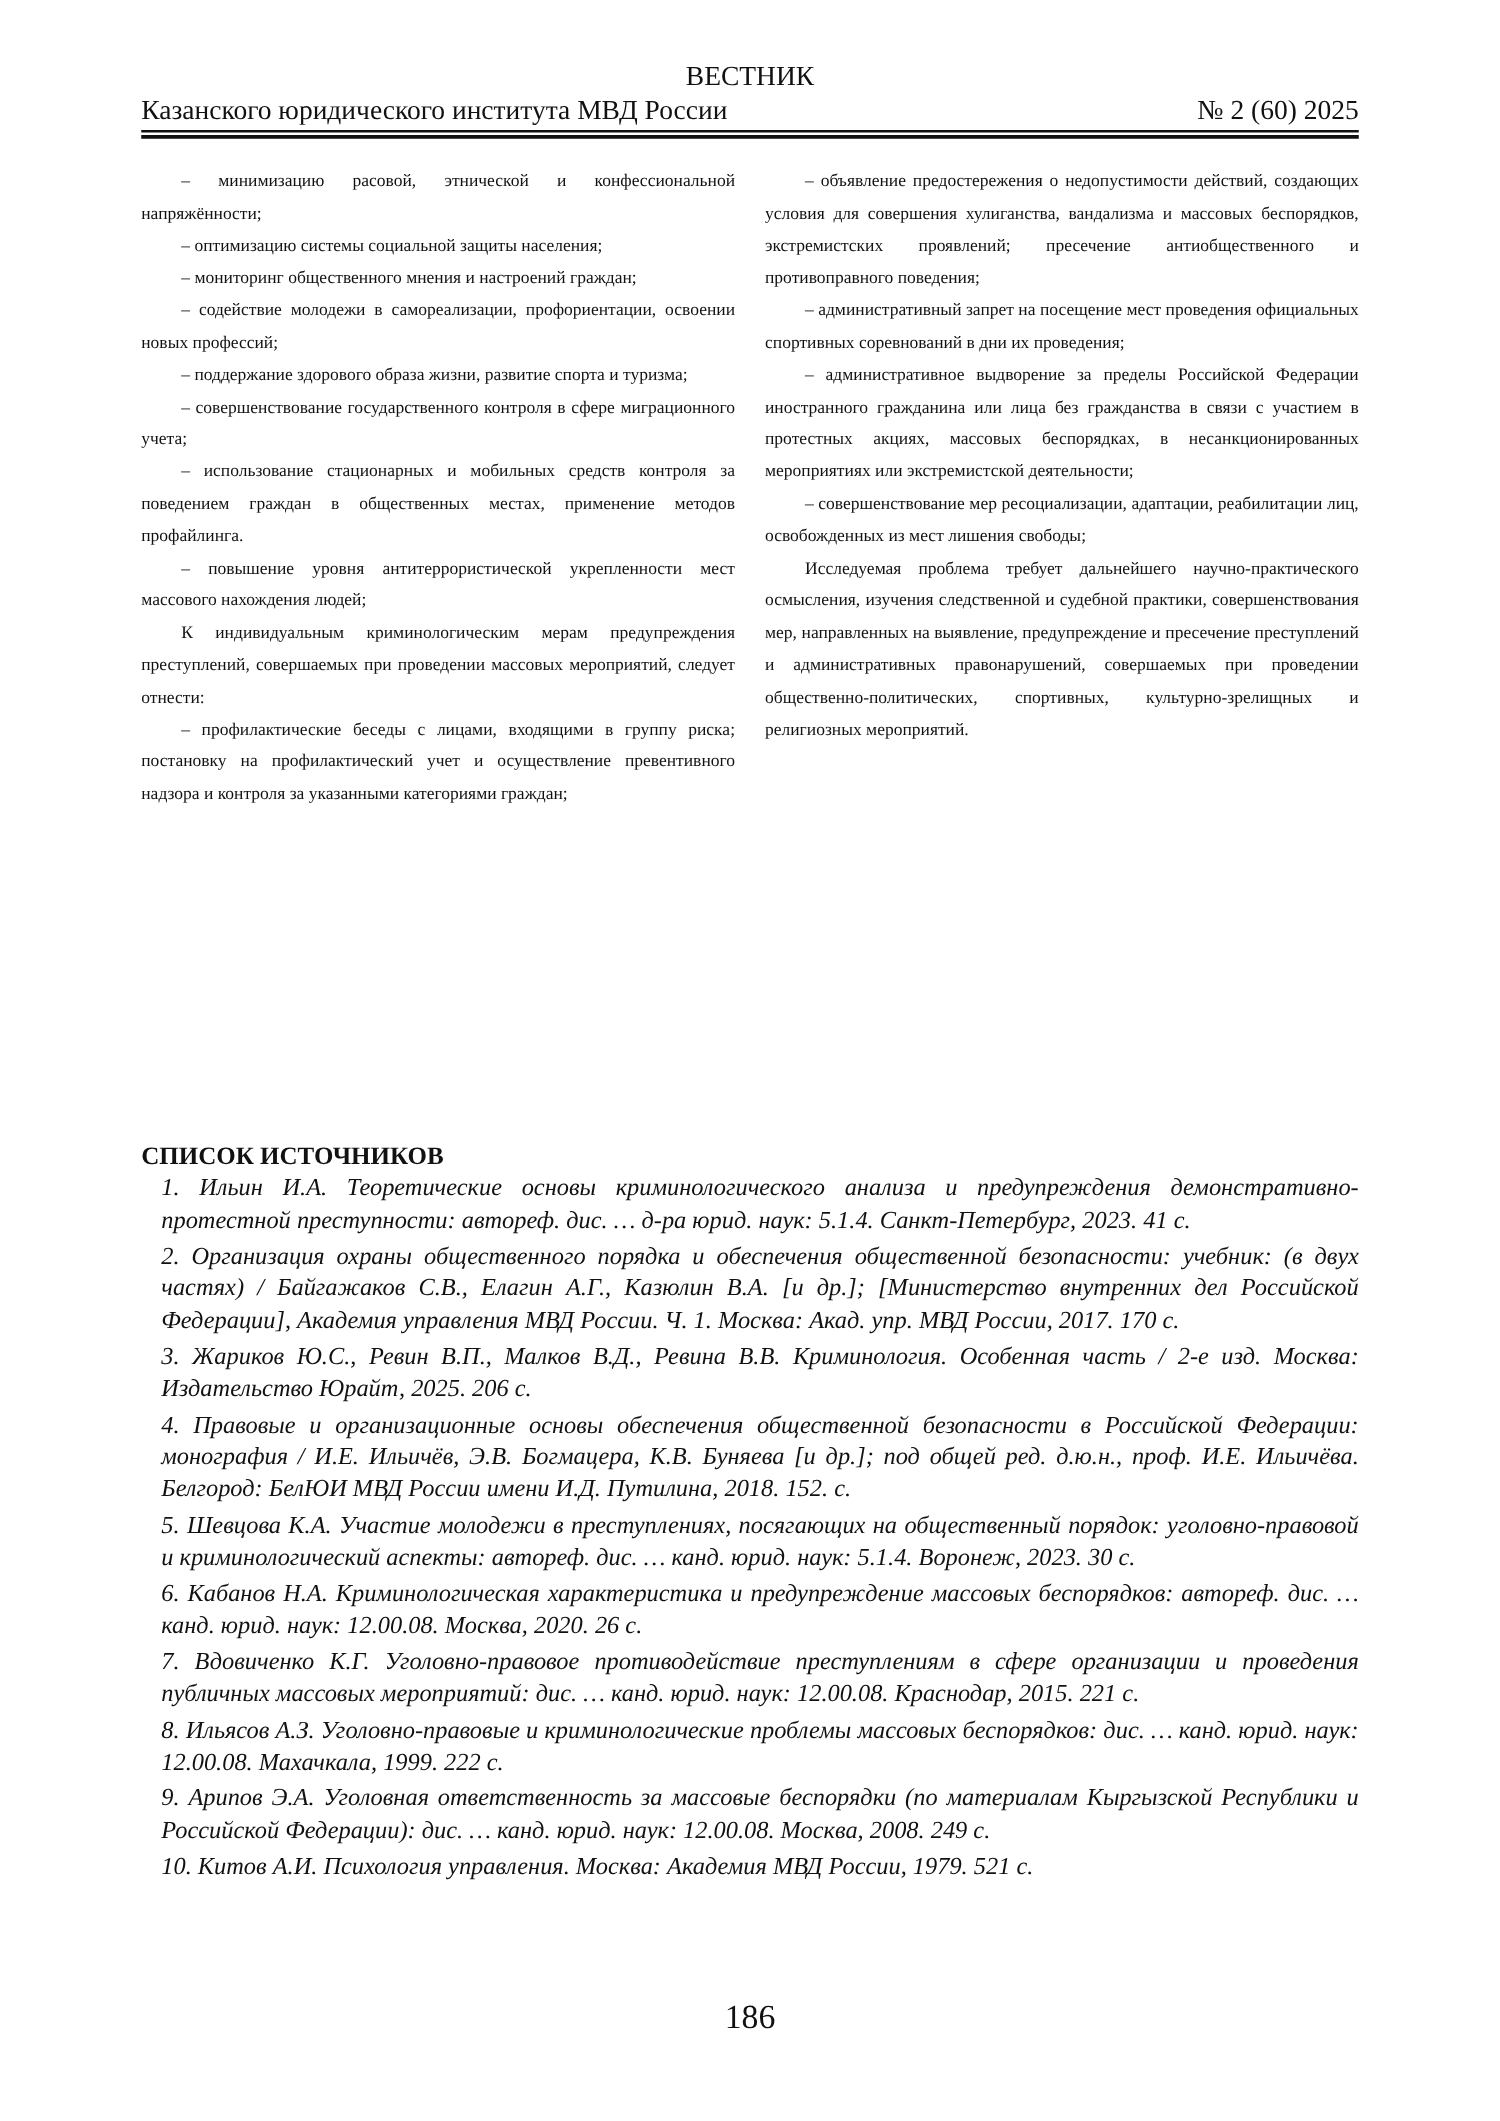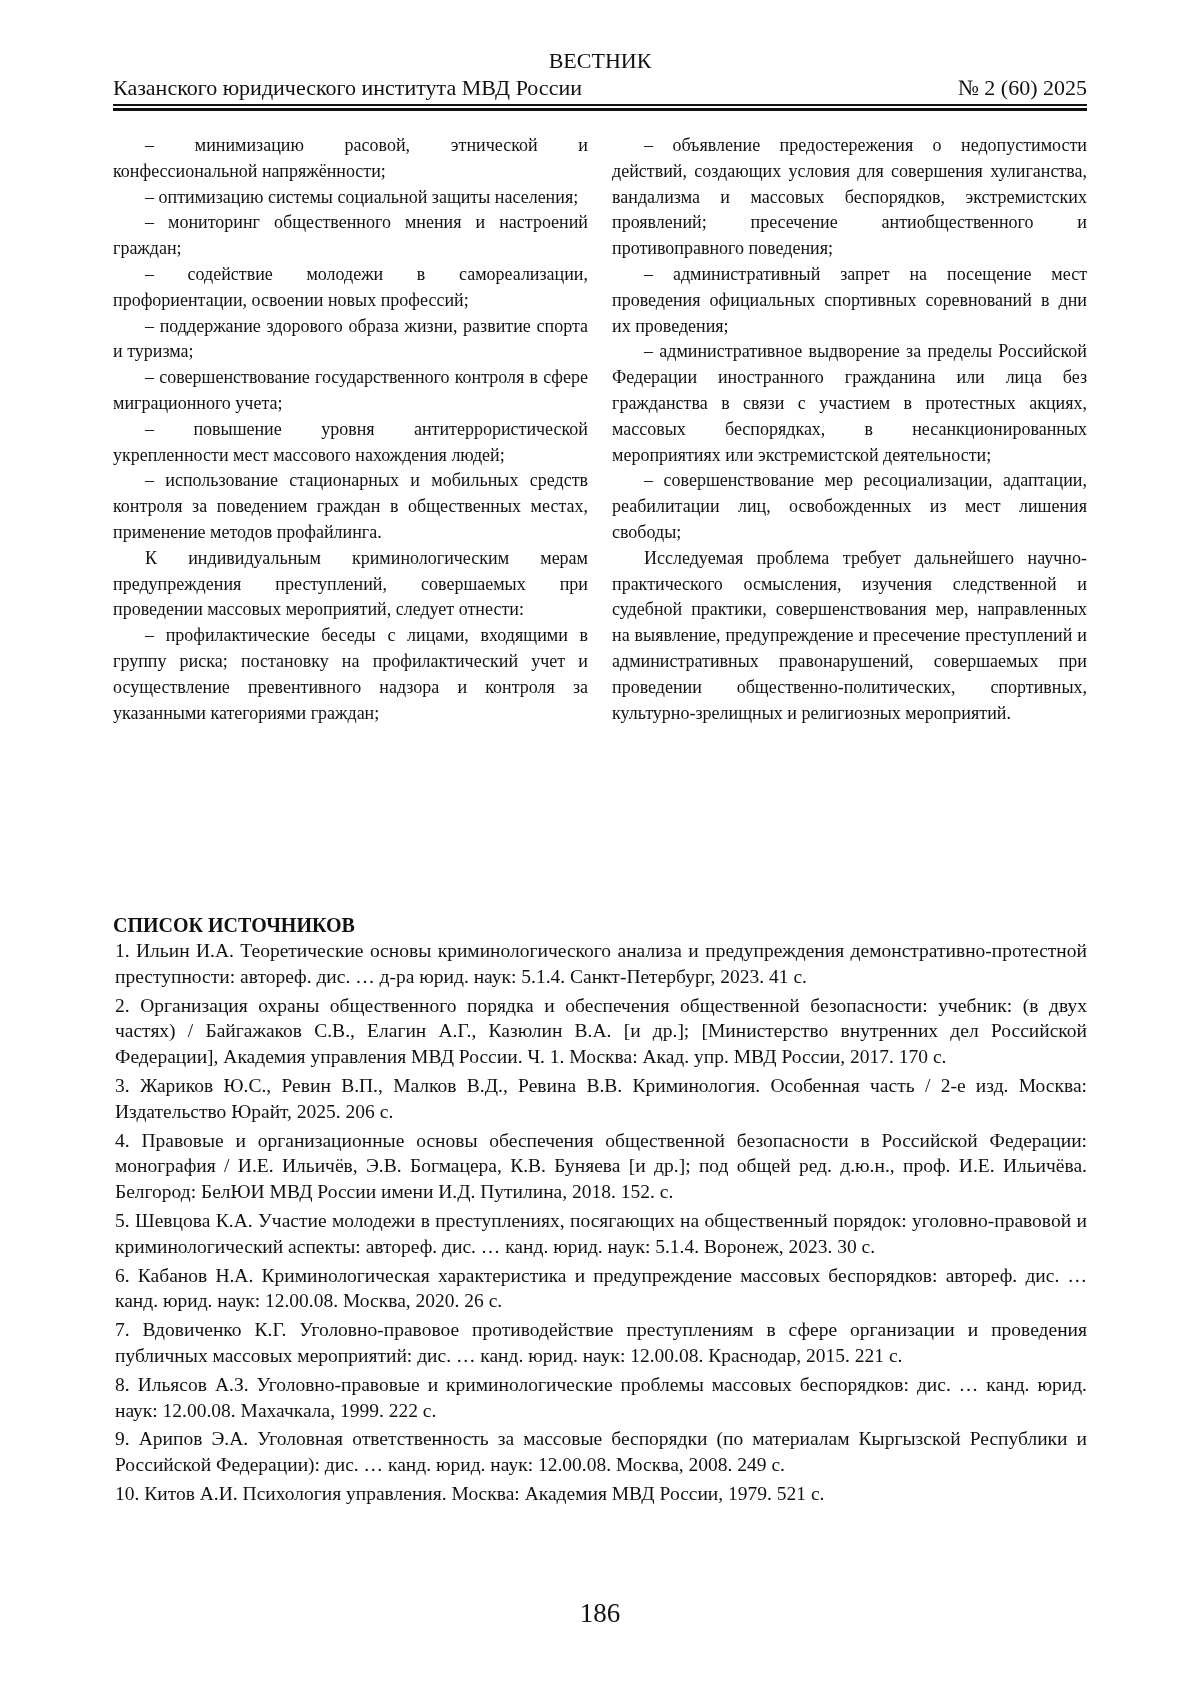--- a/index.html
+++ b/index.html
@@ -3,25 +3,25 @@
 <meta charset="utf-8">
 <style>
   html, body { margin: 0; padding: 0; background: #ffffff; }
   body { width: 1200px; height: 1697px; position: relative; font-family: "Liberation Serif", serif; color: #111; }
   .page { position: absolute; left: 113px; top: 0; width: 974px; }
   .header { position: absolute; top: 48px; left: 0; width: 974px; }
   .hdr-title { font-size: 22px; line-height: 26px; letter-spacing: 0; text-align: center; }
   .hdr-row { display: flex; justify-content: space-between; font-size: 22px; line-height: 26px; margin-top: 1px; }
   .hdr-rule { margin-top: 3px; height: 6px; border-top: 2px solid #111; border-bottom: 3px solid #111; box-sizing: border-box; height: 7px; }
   .cols { position: absolute; top: 133px; left: 0; width: 974px; display: flex; justify-content: space-between; }
-  .col { width: 475px; font-size: 18px; line-height: 25.8px; text-align: justify; }
+  .col { width: 475px; font-size: 14px; line-height: 25.8px; text-align: justify; }
   .col p { margin: 0; text-indent: 32px; }
   .refs-title { position: absolute; top: 913px; left: 0; width: 974px; font-weight: bold; font-size: 20px; line-height: 24px; }
   .refs { position: absolute; top: 938px; left: 0; width: 974px; font-size: 19.5px; line-height: 25.8px; text-align: justify; }
-  .refs p { margin: 0 0 3px 2px; }
+  .refs p { margin: 0 0 3px 16px; font-style: italic; }
   .page-num { position: absolute; top: 1598px; left: 0; width: 974px; text-align: center; font-size: 27px; }
 </style>
 </head>
 <body>
 
 <div class="page">
 
   <div class="header">
     <div class="hdr-title">ВЕСТНИК</div>
     <div class="hdr-row">
@@ -32,22 +32,22 @@
   </div>
 
   <div class="cols">
     <div class="col">
       <p>– минимизацию расовой, этнической и конфессиональной напряжённости;</p>
       <p>– оптимизацию системы социальной защиты населения;</p>
       <p>– мониторинг общественного мнения и настроений граждан;</p>
       <p>– содействие молодежи в самореализации, профориентации, освоении новых профессий;</p>
       <p>– поддержание здорового образа жизни, развитие спорта и туризма;</p>
       <p>– совершенствование государственного контроля в сфере миграционного учета;</p>
+      <p>– использование стационарных и мобильных средств контроля за поведением граждан в общественных местах, применение методов профайлинга.</p>
       <p>– повышение уровня антитеррористической укрепленности мест массового нахождения людей;</p>
-      <p>– использование стационарных и мобильных средств контроля за поведением граждан в общественных местах, применение методов профайлинга.</p>
       <p>К индивидуальным криминологическим мерам предупреждения преступлений, совершаемых при проведении массовых мероприятий, следует отнести:</p>
       <p>– профилактические беседы с лицами, входящими в группу риска; постановку на профилактический учет и осуществление превентивного надзора и контроля за указанными категориями граждан;</p>
     </div>
     <div class="col">
       <p>– объявление предостережения о недопустимости действий, создающих условия для совершения хулиганства, вандализма и массовых беспорядков, экстремистских проявлений; пресечение антиобщественного и противоправного поведения;</p>
       <p>– административный запрет на посещение мест проведения официальных спортивных соревнований в дни их проведения;</p>
       <p>– административное выдворение за пределы Российской Федерации иностранного гражданина или лица без гражданства в связи с участием в протестных акциях, массовых беспорядках, в несанкционированных мероприятиях или экстремистской деятельности;</p>
       <p>– совершенствование мер ресоциализации, адаптации, реабилитации лиц, освобожденных из мест лишения свободы;</p>
       <p>Исследуемая проблема требует дальнейшего научно-практического осмысления, изучения следственной и судебной практики, совершенствования мер, направленных на выявление, предупреждение и пресечение преступлений и административных правонарушений, совершаемых при проведении общественно-политических, спортивных, культурно-зрелищных и религиозных мероприятий.</p>
     </div>

